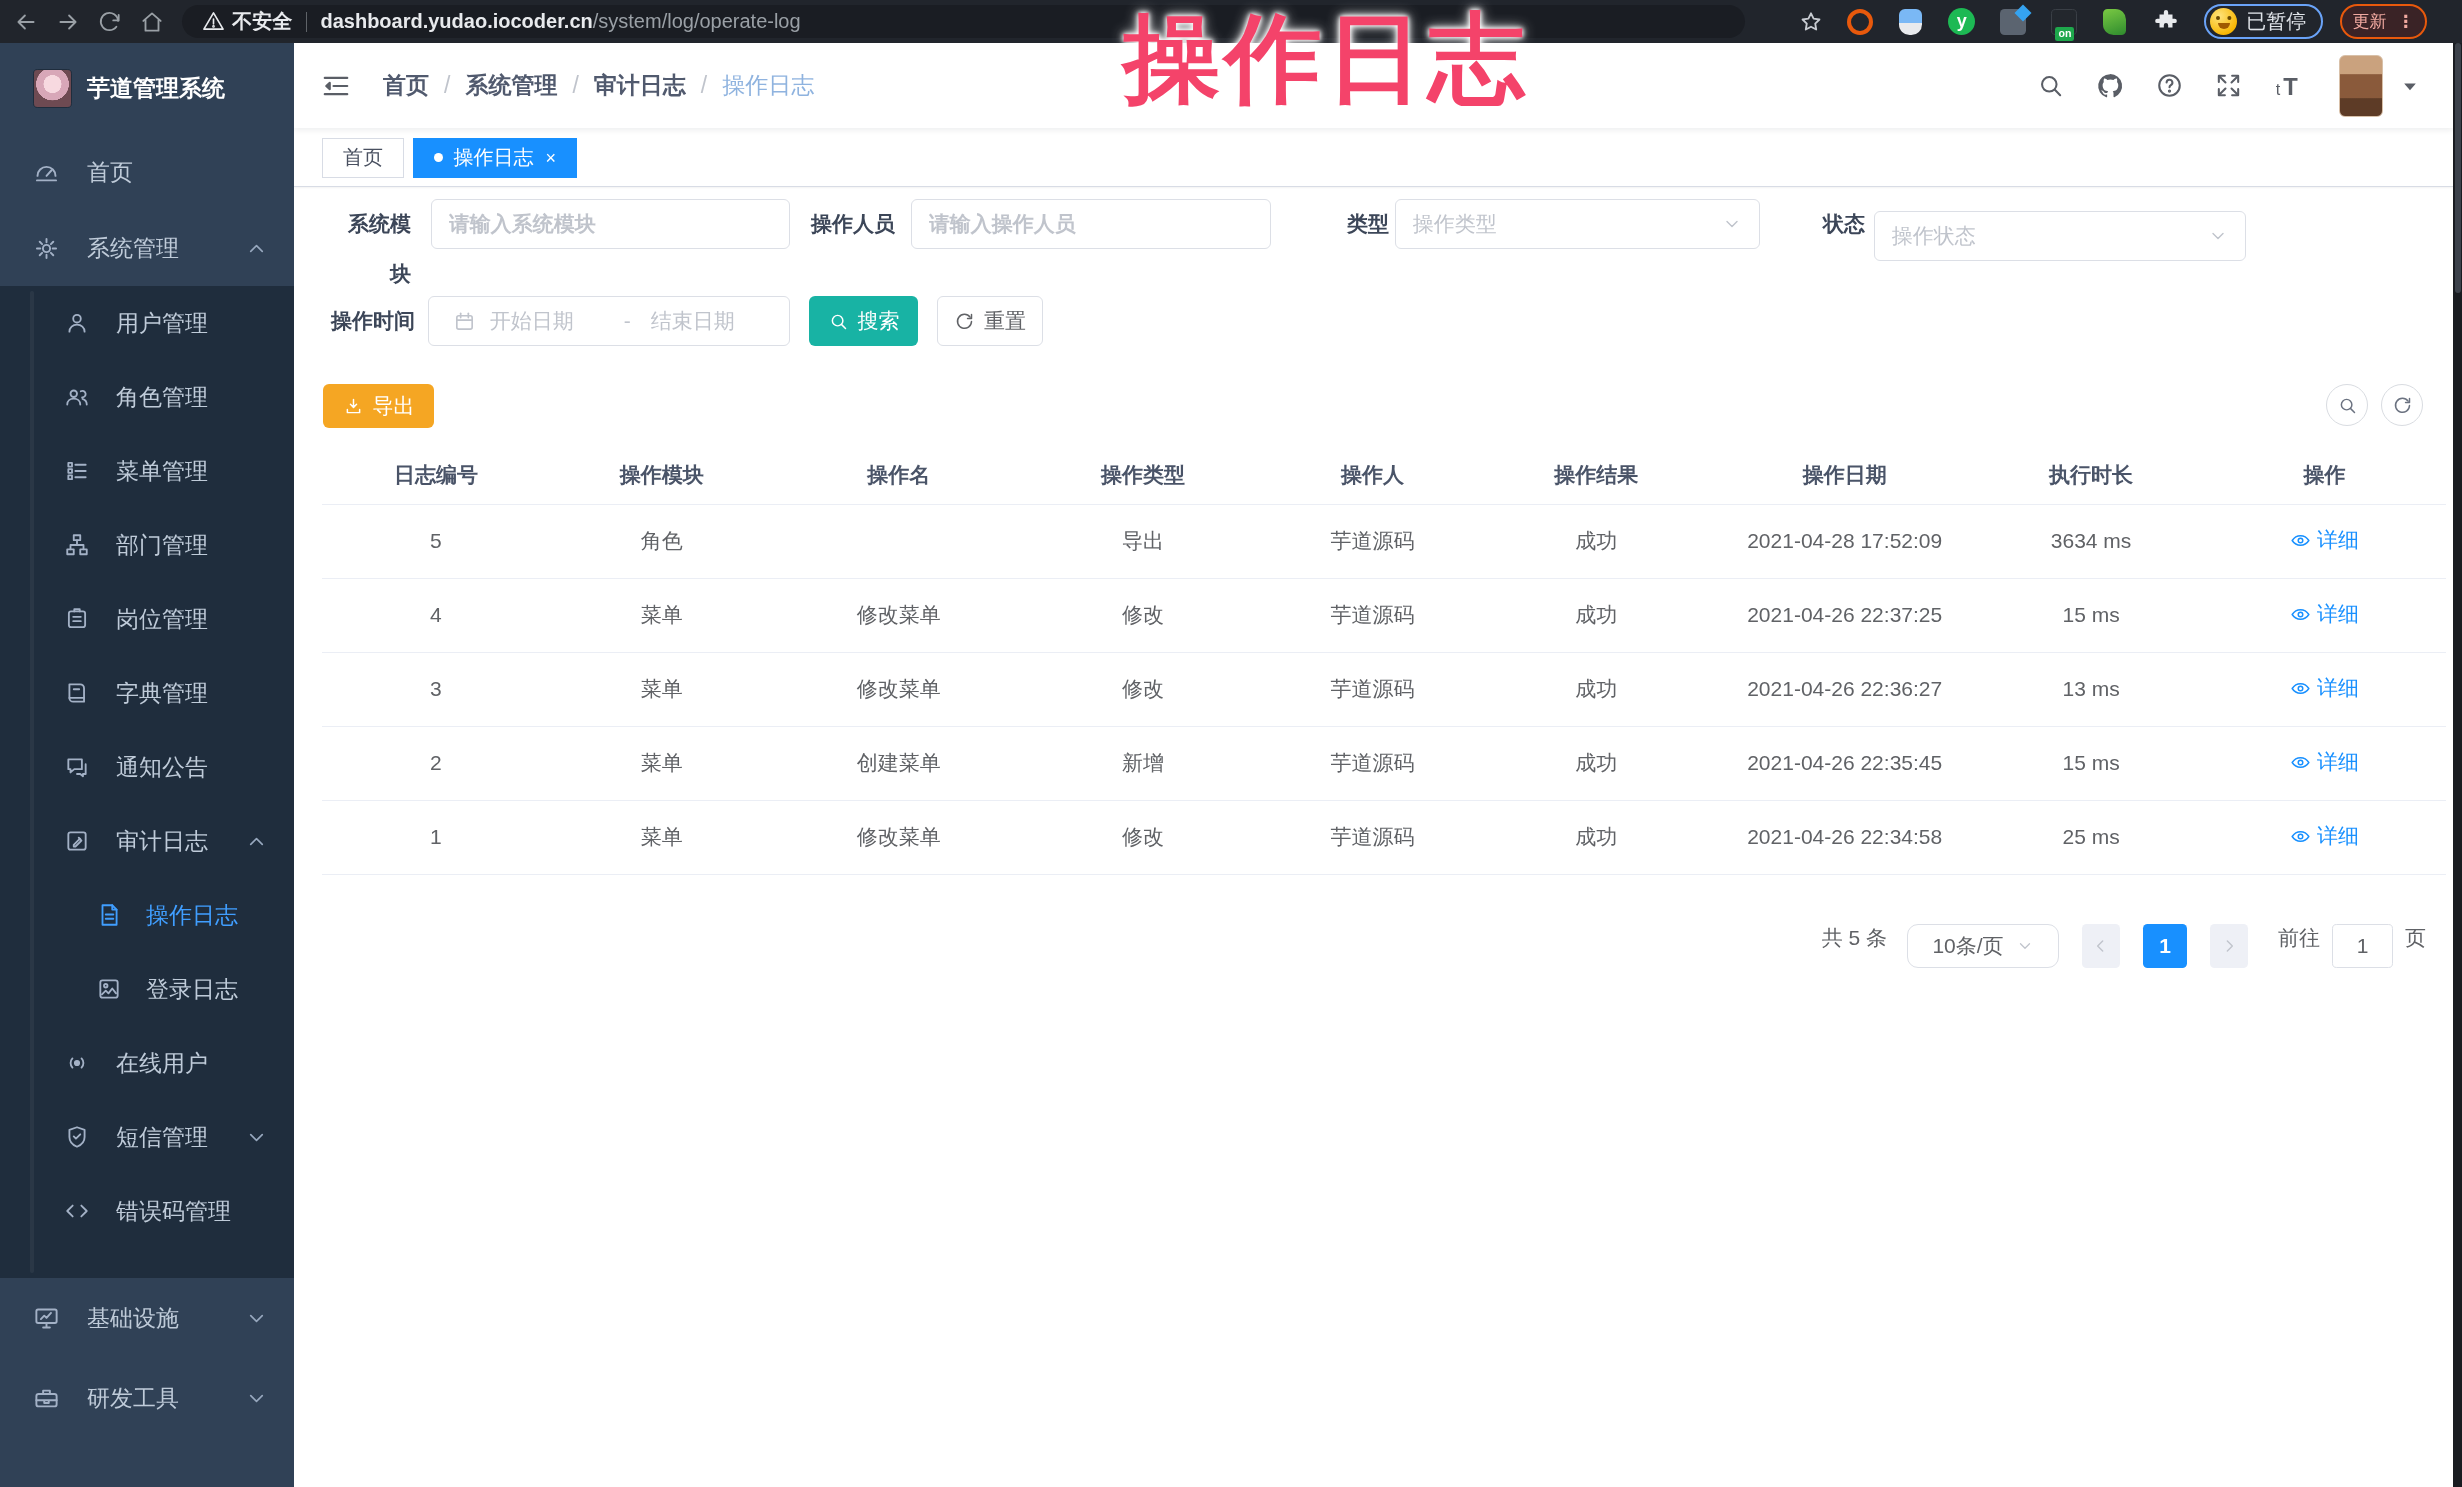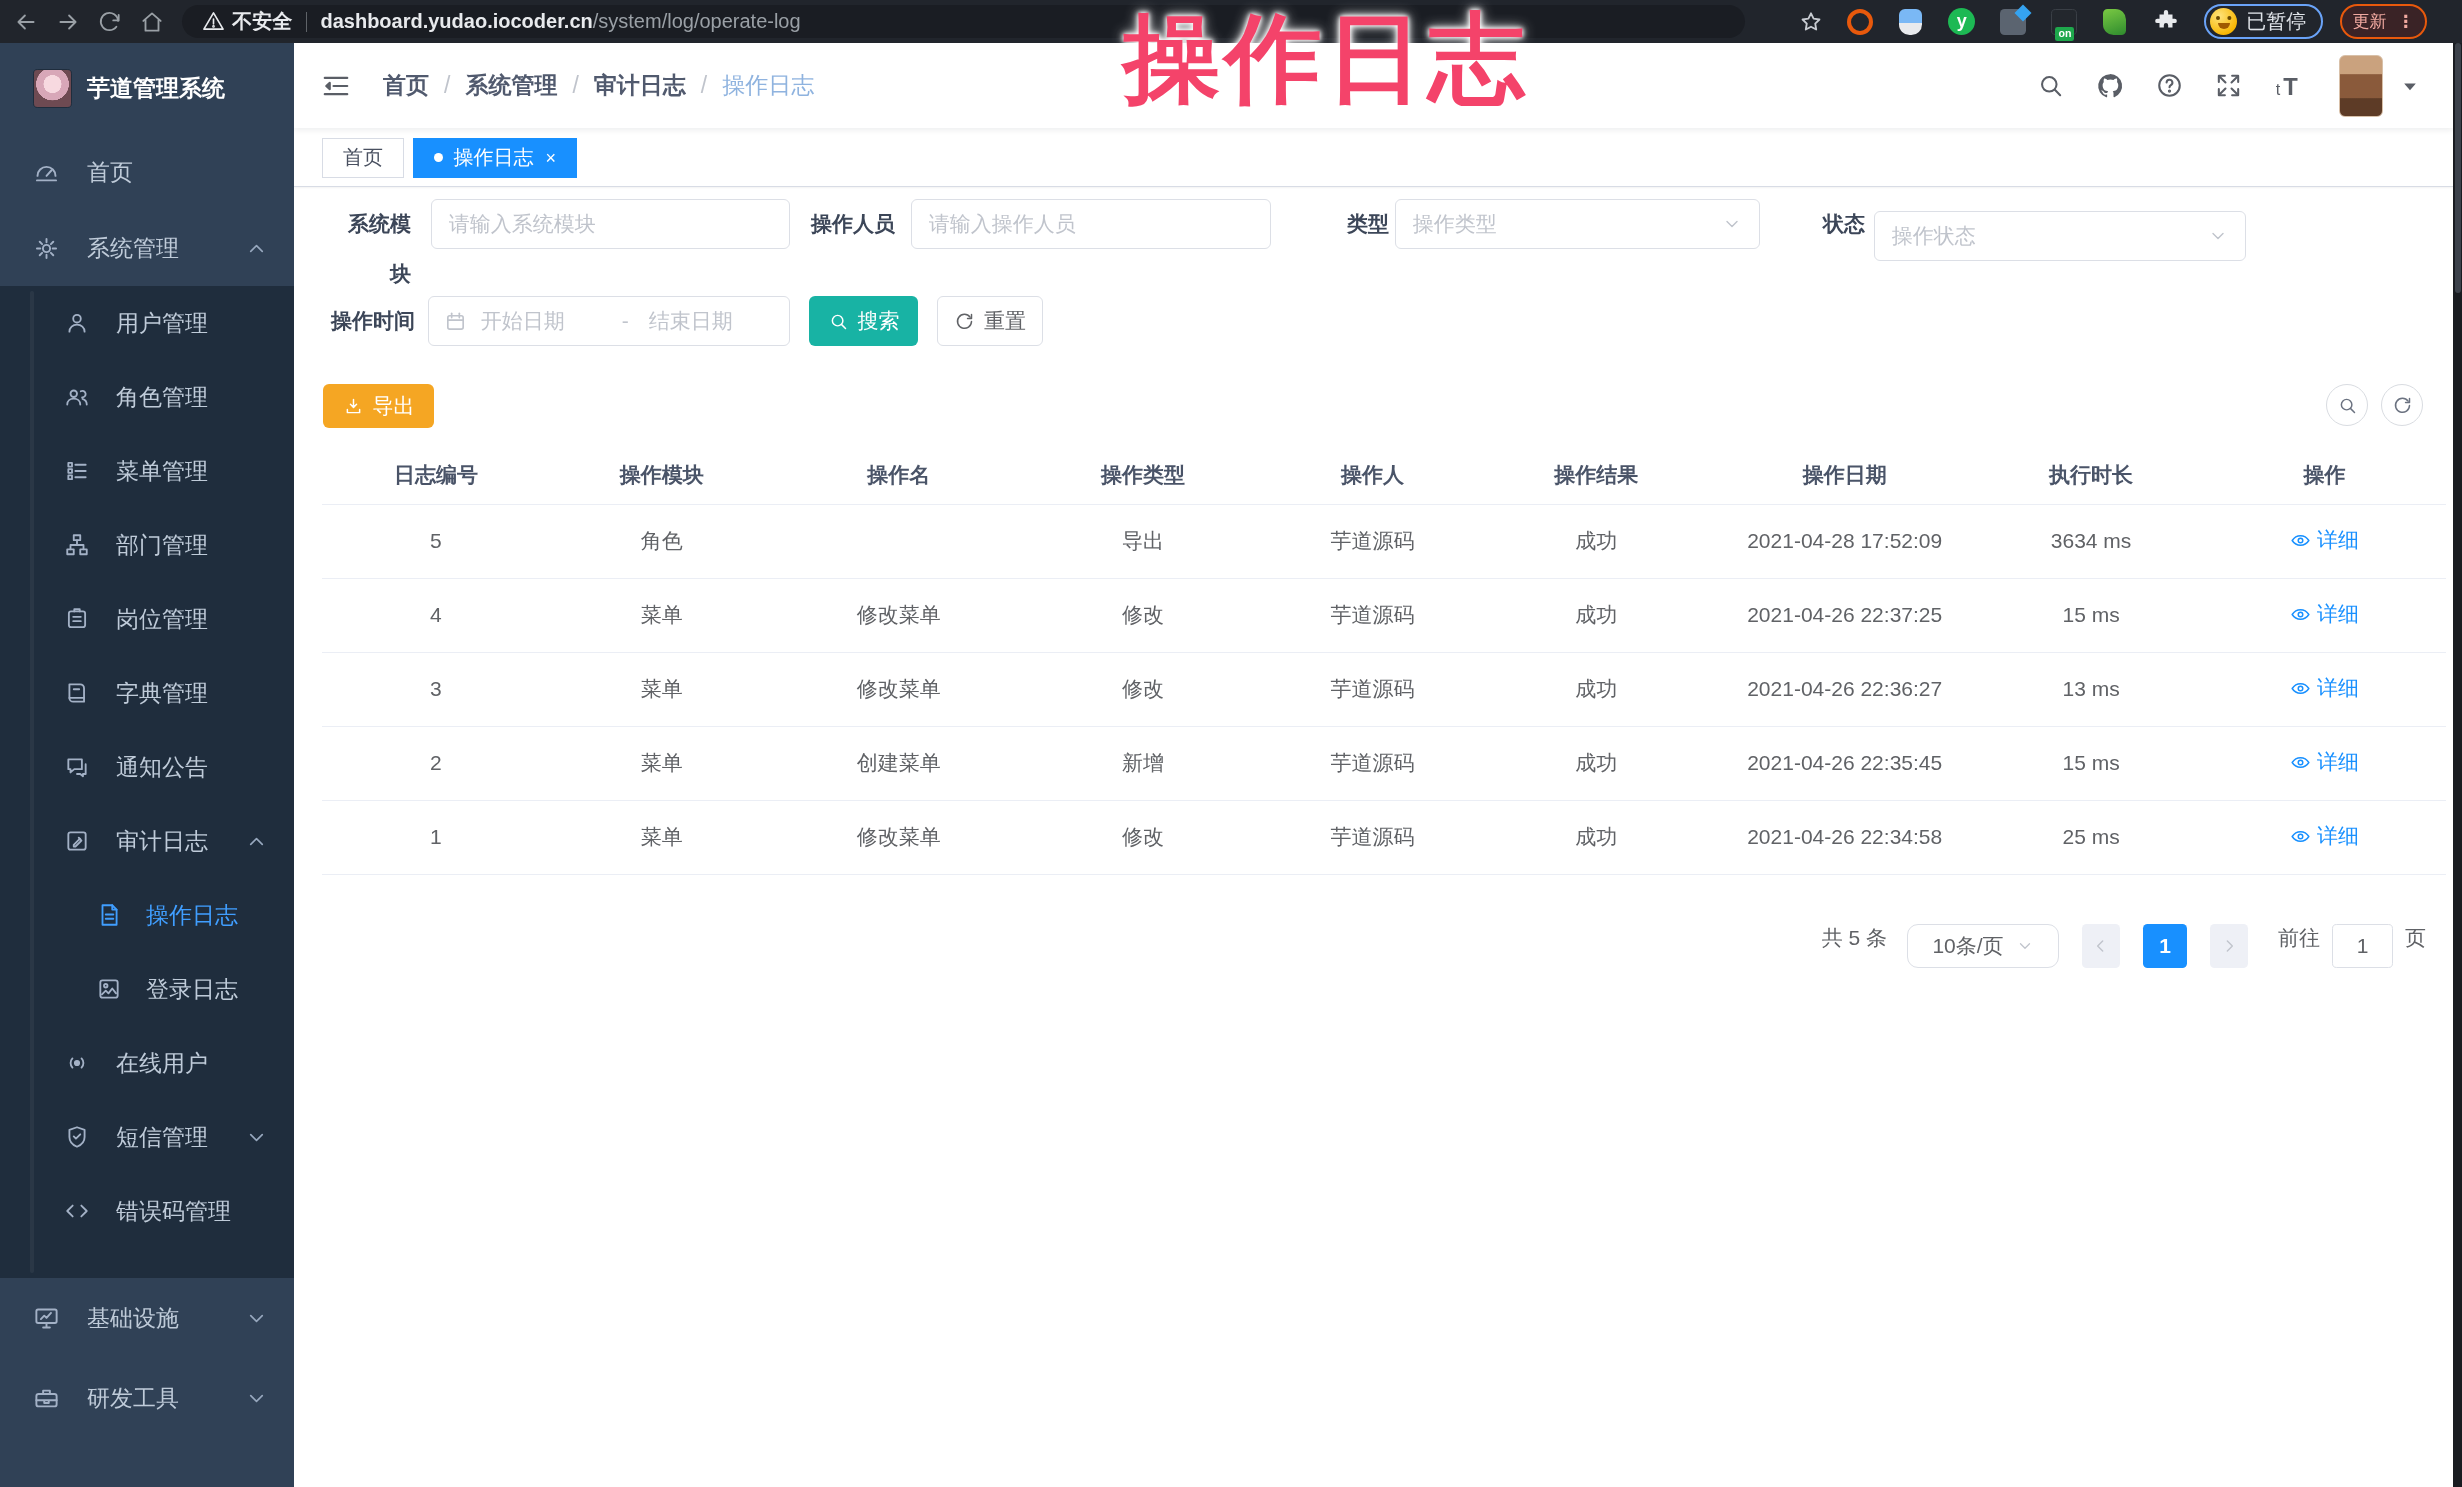--- a/index.html
+++ b/index.html
@@ -106,28 +106,28 @@
     border:0.8px solid #d8dce5; color:#495060; background:#fff; cursor:pointer; }
   .tab + .tab { margin-left:9px; }
   .tab.active { background:#1890ff; border-color:#1890ff; color:#fff; }
   .tab-dot { width:9px; height:9px; border-radius:50%; background:#fff; margin-right:10.6px; }
   .tab-close { margin-left:12px; font-size:18px; line-height:1; }
 
   
   .flabel { position:absolute; height:50px; line-height:50px; font-size:21px; font-weight:700;
     color:#3c4658; text-align:right; }
   .finput { position:absolute; height:50px; border:0.8px solid #dcdfe6; border-radius:6px;
-    background:#fff; font-size:21px; color:#c2410c; padding:0 16.7px; outline:none; }
+    background:#fff; font-size:21px; color:#c2410c; padding:0 16.7px; outline:none;font-weight:bold; }
   .finput::placeholder { color:#c0c4cc; }
   .fselect { position:absolute; height:50px; border:0.8px solid #dcdfe6; border-radius:6px; background:#fff;
     display:flex; align-items:center; padding:0 16.7px; cursor:pointer; }
   .fselect .ph { font-size:21px; color:#c0c4cc; flex:1; }
   .fselect .chev { color:#c0c4cc; }
   .daterange { position:absolute; height:50px; border:0.8px solid #dcdfe6; border-radius:6px; background:#fff;
-    display:flex; align-items:center; padding:0 15px; }
+    display:flex; align-items:center; padding:0 24px; }
   .daterange .cal { color:#c0c4cc; margin-right:13.7px; flex:none; }
   .daterange .dph { font-size:21px; color:#c0c4cc; width:121px; }
   .daterange .dsep { font-size:21px; color:#c0c4cc; margin:0 20px; }
   .btn { position:absolute; height:50px; border-radius:6px; display:flex; align-items:center;
     justify-content:center; font-size:21px; cursor:pointer; border:0.8px solid transparent; }
   .btn .bic { margin-right:9px; }
   .btn-search { background:#18b3a4; color:#fff; }
   .btn-reset { background:#fff; color:#606266; border-color:#dcdfe6; }
   .btn-export { background:#f5a623; color:#fff; height:44px; }
   .circle-btn { position:absolute; width:42px; height:42px; border-radius:50%; border:0.8px solid #d9dce1;

